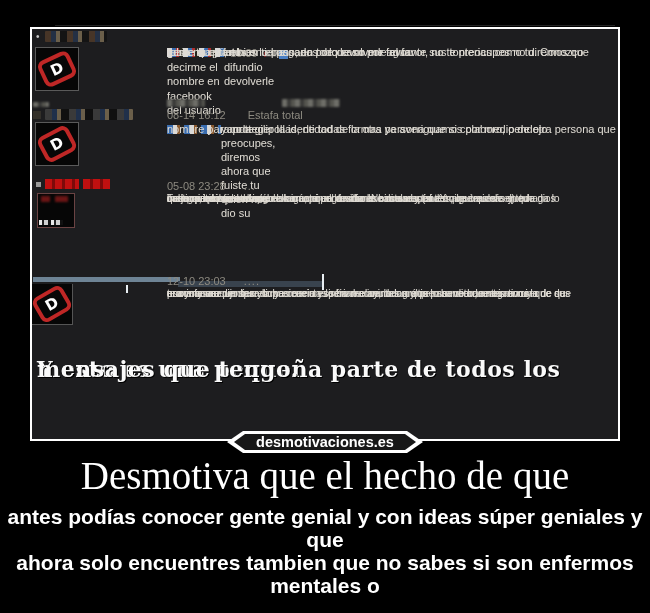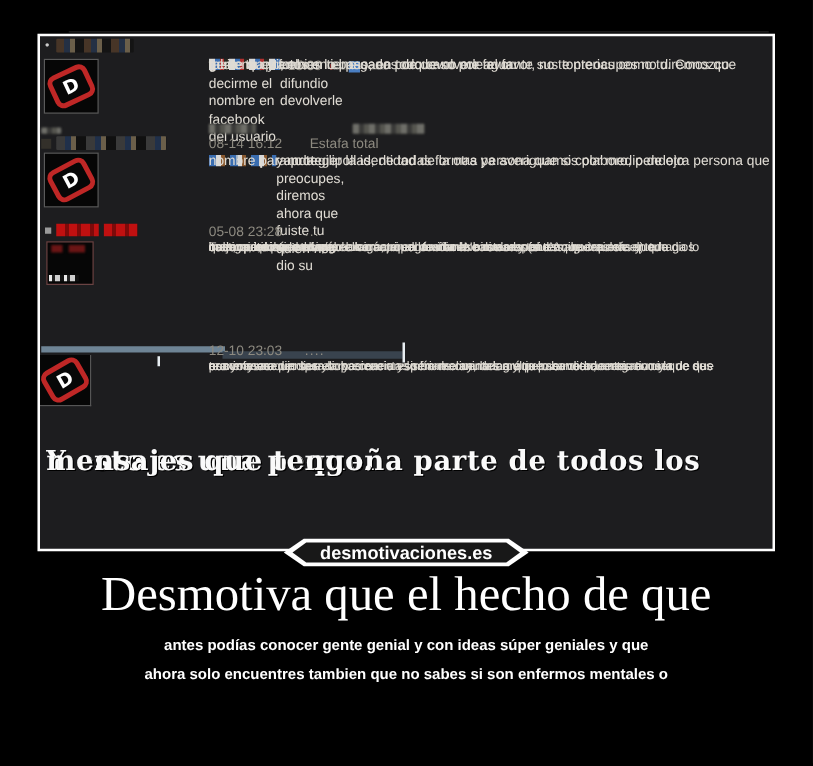--- a/index.html
+++ b/index.html
@@ -49,21 +49,21 @@
         font-size:22px;line-height:24px;letter-spacing:.5px;
         text-shadow:1px 1px 0 #000;}
 
   
   .ribbon{position:absolute;left:227px;top:430px;z-index:3;}
 
   
   .poster-title{position:absolute;left:0;top:455px;width:650px;text-align:center;
         color:#fff;font-family:"Liberation Serif",serif;font-size:39px;line-height:42px;}
   .poster-caption{position:absolute;left:5px;top:505px;width:640px;text-align:center;
-        color:#fff;font-size:12px;line-height:23px;font-weight:bold;}
+        color:#fff;font-size:21px;line-height:23px;font-weight:bold;}
 
   .av3-blob{filter:blur(1px);background:#6a1515;}
   .av3-pix{background:repeating-linear-gradient(90deg,#e8e8e8 0 3px,#222 3px 5px,#cfcfcf 5px 9px,#111 9px 12px);}
 </style>
 </head>
 <body>
 
 <div class="hairline"></div>
 
 <div class="frame">

